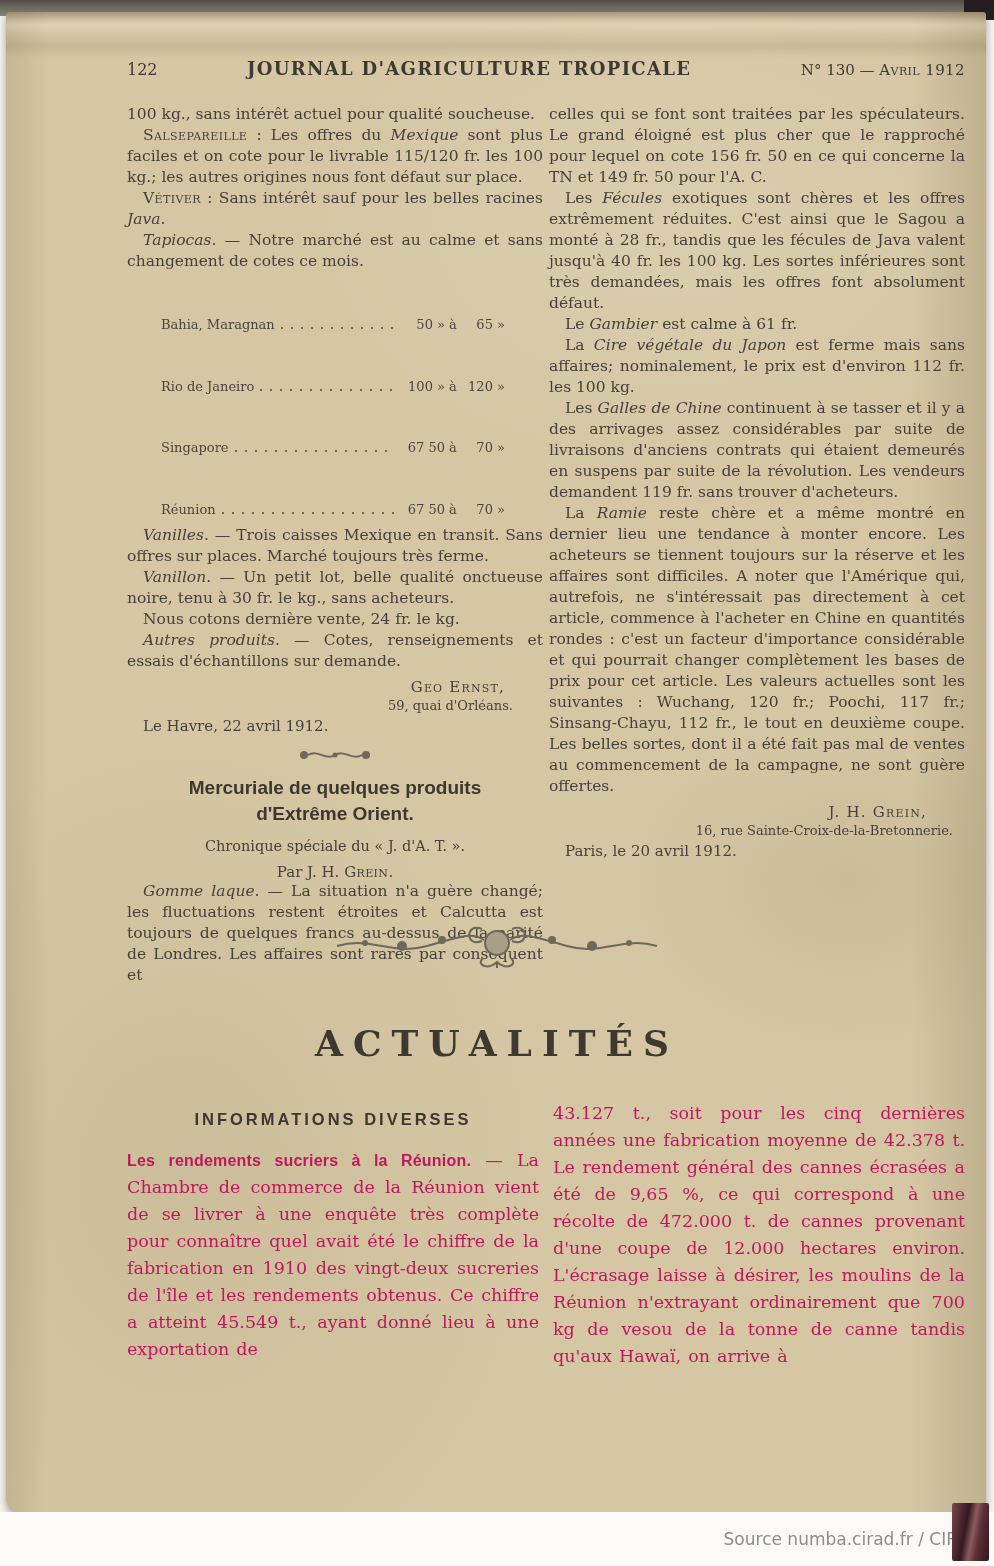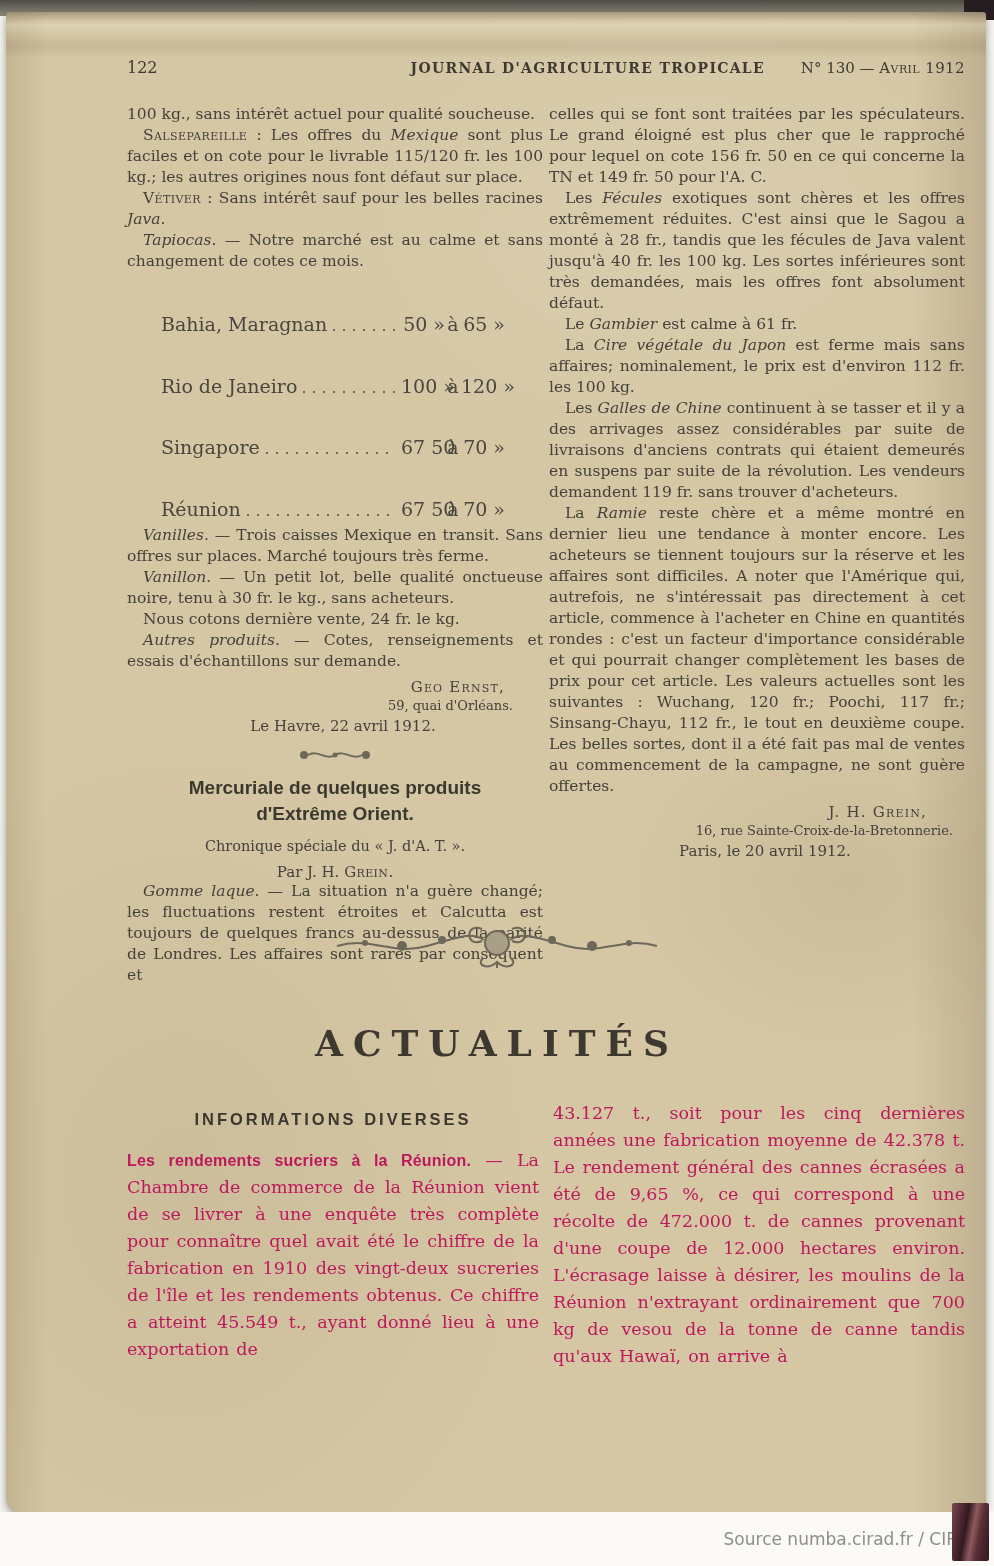--- a/index.html
+++ b/index.html
@@ -23,47 +23,47 @@
                 rgba(90,70,40,0) 905px, rgba(75,58,32,.16) 100%),
              radial-gradient(ellipse 620px 420px at 68% 14%, rgba(255,255,250,.12), rgba(255,255,255,0) 60%),
              radial-gradient(ellipse 520px 640px at 18% 78%, rgba(120,95,60,.09), rgba(120,95,60,0) 70%),
              radial-gradient(ellipse 320px 240px at 86% 58%, rgba(118,92,58,.10), rgba(118,92,58,0) 70%),
              #d5c7a4; }
 
   
   .page-header { position:absolute; left:127px; top:58px; width:838px;
                  display:flex; align-items:baseline; color:#3e3a31; }
   .page-num { width:120px; font-size:16px; }
-  .journal-title { flex:1; text-align:right; font-size:14px; font-weight:bold; letter-spacing:1.3px; }
+  .journal-title { flex:1; text-align:left; font-size:18px; font-weight:bold; letter-spacing:1.3px; }
   .issue { width:200px; text-align:right; font-size:15px; }
 
   
   .market-cols { position:absolute; left:127px; top:104px; width:838px; display:flex; gap:6px; }
   .col { flex:1; min-width:0; }
   .col p { margin:0; font-size:15.5px; line-height:21px; text-align:justify; color:#46413a; }
   .ind { text-indent:16px; }
   .seg-i { font-style:italic; }
   .seg-sc { font-variant:small-caps; letter-spacing:.4px; }
   .seg-b { font-family:"Liberation Sans",sans-serif; font-weight:700; font-size:16px; letter-spacing:.2px; }
 
   
   .qtable { margin:7px 0 7px 34px; width:344px; color:#4a453d; }
-  .qrow { display:flex; align-items:baseline; font-size:19px; line-height:17.5px;margin-top:44px; }
+  .qrow { display:flex; align-items:baseline; font-size:13px; line-height:17.5px;margin-top:44px; }
   .qlabel { white-space:nowrap; }
   .dots { flex:1; height:11px; margin:0 6px;
           background:repeating-linear-gradient(to right, rgba(92,86,70,.85) 0 2px, rgba(0,0,0,0) 2px 10px) bottom / 100% 2px no-repeat; }
   .qfrom { width:44px; text-align:right; white-space:nowrap; }
   .qconj { width:16px; text-align:center; }
   .qto { width:44px; text-align:right; white-space:nowrap; }
 
   .sig { margin-top:6px; text-align:right; color:#46413a; }
   .sig-name { padding-right:38px; font-size:15px; font-variant:small-caps; letter-spacing:1.2px; }
   .sig-addr { padding-right:12px; font-size:13px; margin-top:2px; }
   .sig1 .sig-addr { padding-right:30px; }
-  .dateline { margin-top:4px; font-size:15px; text-indent:16px; color:#46413a;text-align:center; }
+  .dateline { margin-top:4px; font-size:15px; text-indent:16px; color:#46413a; }
 
   .orn-small { text-align:center; margin:12px 0 6px 0; }
   .merc-title { margin-top:8px; text-align:center; font-family:"Liberation Sans",sans-serif;
                 font-weight:700; font-size:19px; line-height:26px; color:#3c382f; }
   .merc-sub { margin-top:11px; text-align:center; font-size:14.5px; color:#46413a; }
   .merc-by { margin-top:9px; text-align:center; font-size:15px; color:#46413a; }
   .merc-body { margin-top:11px; }
 
   
   .orn-big { position:absolute; left:0; right:0; top:916px; text-align:center; }

